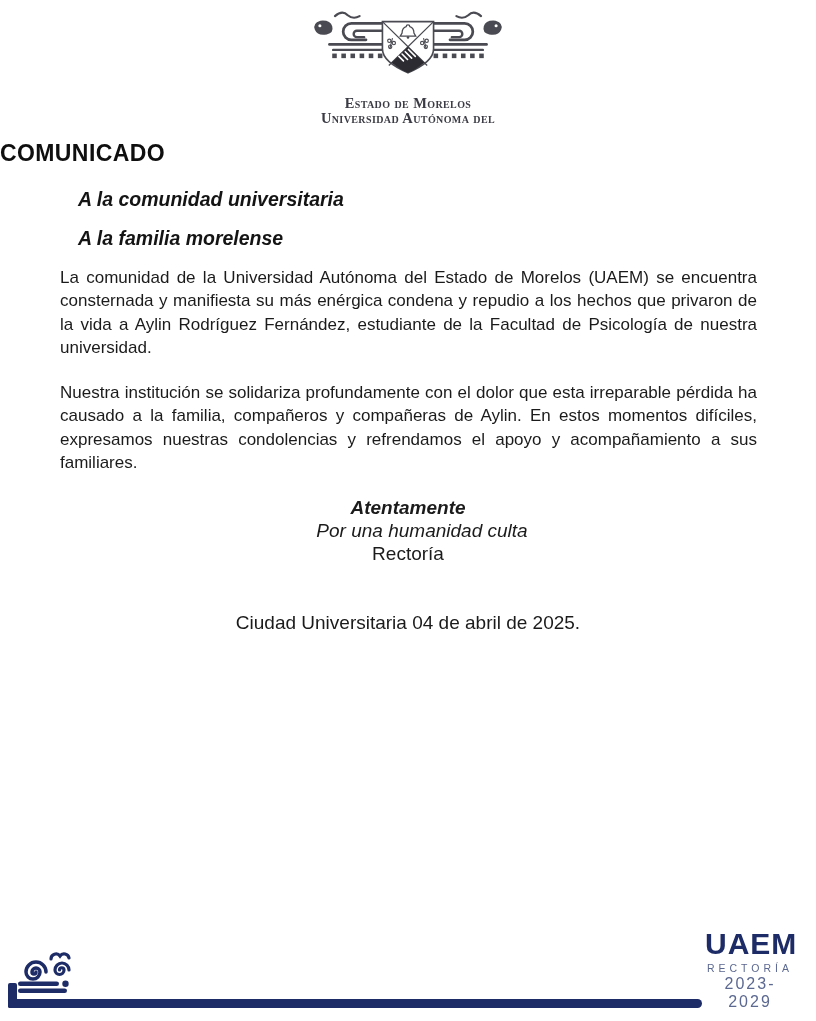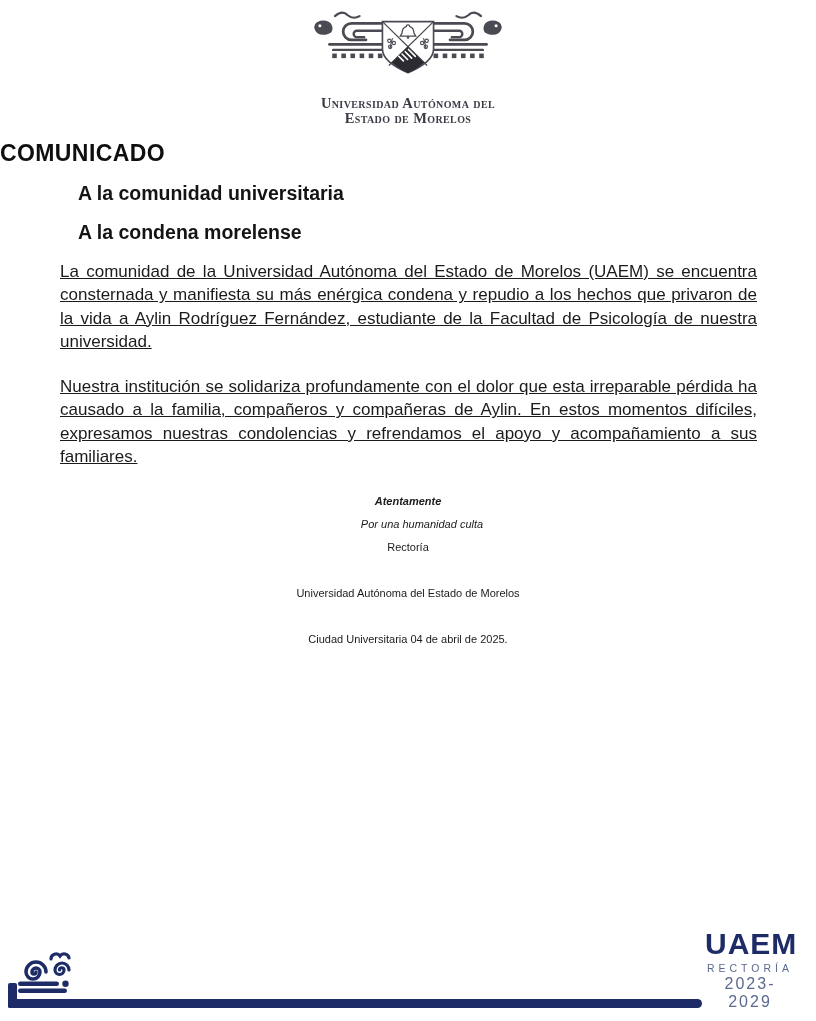--- a/index.html
+++ b/index.html
@@ -34,39 +34,38 @@
   }
   
   .doc-title{
     margin-top:14px;
     text-align:left;
     font-size:23px;
     font-weight:700;
     letter-spacing:.4px;
     color:#0f0f0f;
   }
-  .salutations{ margin:15px 0 0 78px; }
+  .salutations{ margin:21px 0 0 78px;font-style:italic; }
   .salutation{
     font-size:19.5px;
     font-weight:700;
     color:#141414;
     margin-bottom:16px;
   }
   
   .body-text{ margin-top:9px; }
   .body-text p{
     margin:0 59px 22px 60px;
     text-align:justify;
     font-size:17px;
     line-height:23.3px;
     color:var(--ink);
-    text-decoration:underline;
-  }
-  
-  .signature{ text-align:center; font-size:11px; line-height:23px; margin-top:1px; }
+  }
+  
+  .signature{ text-align:center; font-size:19px; line-height:23px; margin-top:1px; }
   .sig-closing{ font-weight:700; font-style:italic; }
   .sig-motto{ font-style:italic;padding-left:28px; }
   .sig-gap{ height:23px; }
   
   .footer-glyph{
     position:absolute; left:13px; top:944px;
     width:66px; height:52px; color:var(--navy);
   }
   .footer-bar{
     position:absolute; left:8px; top:999px;
@@ -156,43 +155,42 @@
       </g>
 
       <g stroke="currentColor" stroke-width="1.2">
         <path d="M127,34 l3,12" fill="none"></path>
         <circle cx="130.5" cy="37" r="1.8"></circle>
         <circle cx="125.5" cy="39.5" r="1.8"></circle>
         <circle cx="129.5" cy="43.5" r="1.8"></circle>
       </g>
     </svg>
     <div class="wordmark">
+      <div>Estado de Morelos</div>
       <div>Universidad Autónoma del</div>
-      <div>Estado de Morelos</div>
     </div>
   </div>
 
   <h1 class="doc-title">COMUNICADO</h1>
 
   <div class="salutations">
     <div class="salutation">A la comunidad universitaria</div>
-    <div class="salutation">A la condena morelense</div>
+    <div class="salutation">A la familia morelense</div>
   </div>
 
   <div class="body-text">
     <p>La comunidad de la Universidad Autónoma del Estado de Morelos (UAEM) se encuentra consternada y manifiesta su más enérgica condena y repudio a los hechos que privaron de la vida a Aylin Rodríguez Fernández, estudiante de la Facultad de Psicología de nuestra universidad.</p>
     <p>Nuestra institución se solidariza profundamente con el dolor que esta irreparable pérdida ha causado a la familia, compañeros y compañeras de Aylin. En estos momentos difíciles, expresamos nuestras condolencias y refrendamos el apoyo y acompañamiento a sus familiares.</p>
   </div>
 
   <div class="signature">
     <div class="sig-closing">Atentamente</div>
     <div class="sig-motto">Por una humanidad culta</div>
     <div class="sig-office">Rectoría</div>
     <div class="sig-gap"></div>
-    <div class="sig-institution">Universidad Autónoma del Estado de Morelos</div>
     <div class="sig-gap"></div>
     <div class="sig-dateline">Ciudad Universitaria 04 de abril de 2025.</div>
   </div>
 
   <svg class="footer-glyph" viewBox="0 0 66 52" xmlns="http://www.w3.org/2000/svg" aria-hidden="true">
     <g stroke="currentColor" stroke-width="3.5" stroke-linecap="round" fill="none">
 
       <path d="M33,28 a10,10 0 1 0 -20,0 a7,7 0 1 0 14,0 a4,4 0 1 0 -8,0 a2,2 0 1 0 4,0"></path>
 
       <path d="M38,15 a5,5 0 0 1 9,-3 a5,5 0 0 1 9,2" stroke-width="3.2"></path>

